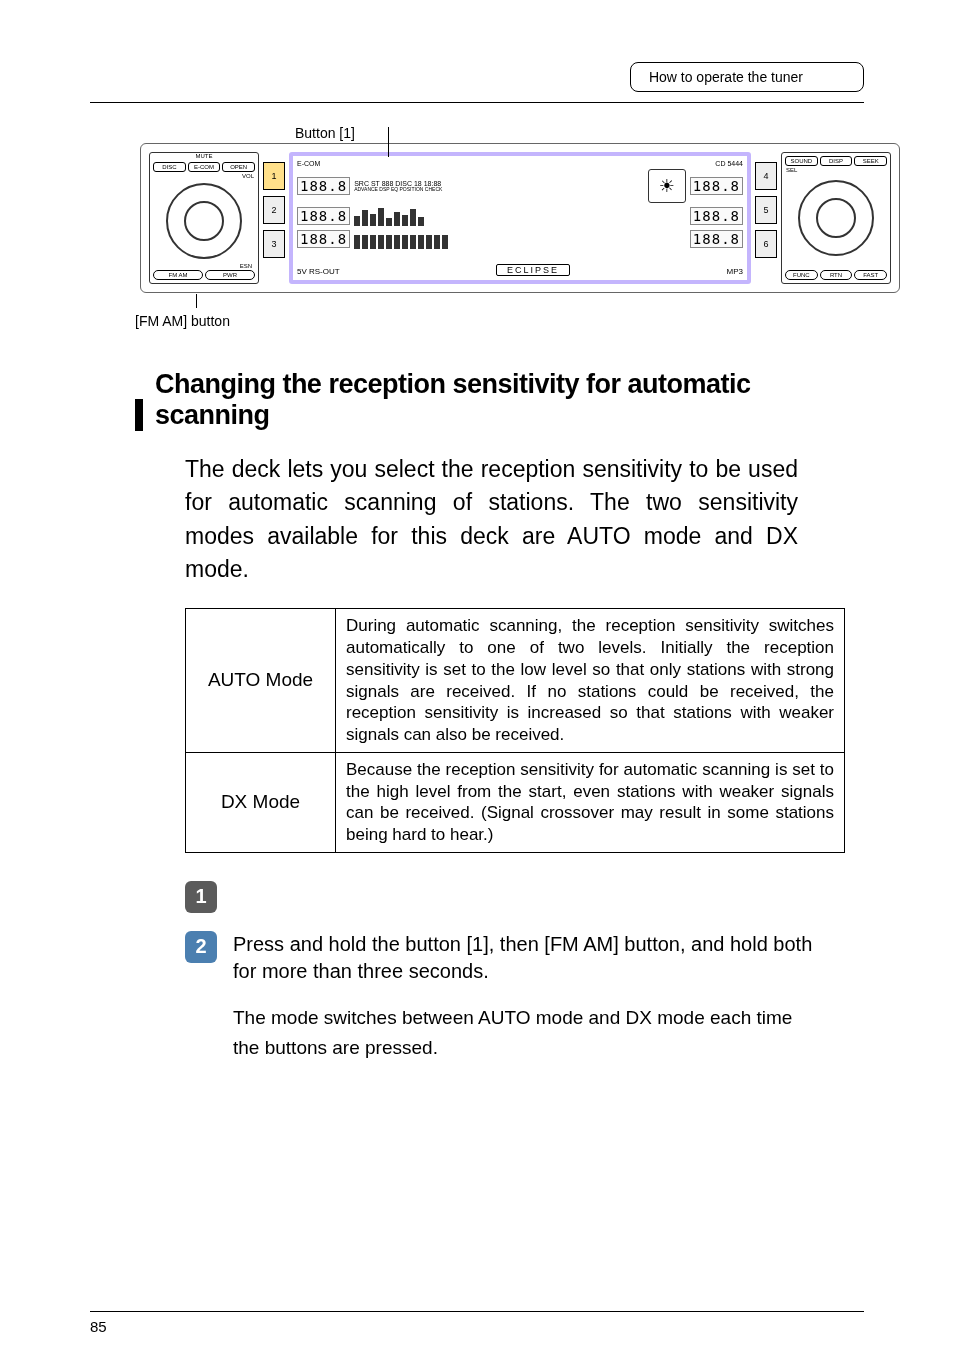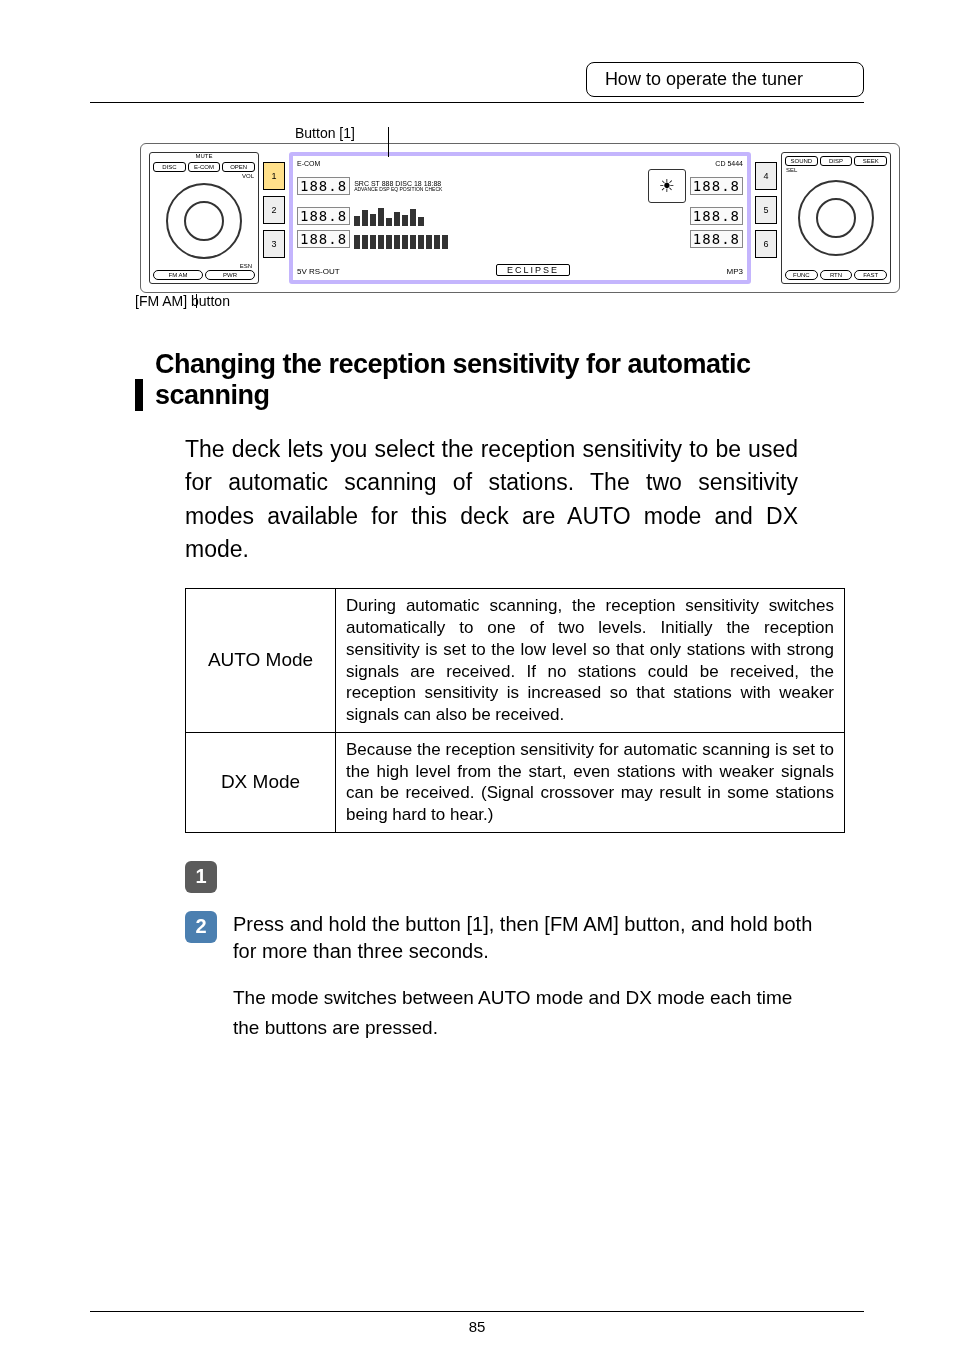--- a/index.html
+++ b/index.html
@@ -20,21 +20,21 @@
     position: absolute;
     top: 62px;
     right: 90px;
     display: flex;
     align-items: center;
   }
   .header-box {
     border: 1px solid #000;
     border-radius: 8px;
     padding: 6px 60px 6px 18px;
-    font-size: 18px;
+    font-size: 14px;
   }
   .header-rule {
     position: absolute;
     top: 102px;
     left: 90px;
     right: 90px;
     border-top: 1px solid #000;
   }
   .diagram-section {
     margin-top: 65px;
@@ -99,21 +99,21 @@
   .panel-right-bottom { display:flex; gap:2px; padding:3px;}
   .leader-line {
     position:absolute;
     border-left:1px solid #000;
   }
   .leader1 { left:247px; top:-17px; height:30px; }
   .leader2 { left:55px; top:150px; height:14px; }
   .fmam-label {
     font-size: 14px;
     margin-left: 45px;
-    margin-top: 0;
+    margin-top: 20px;
   }
   .section-head {
     display:flex;
     align-items:flex-end;
     margin-top: 40px;
     margin-left: 45px;
   }
   .section-bar {
     width: 8px;
     background: #000;
@@ -179,21 +179,21 @@
   }
   .aftersteps {
     margin: 14px 50px 0 143px;
     font-size: 19px;
     line-height: 1.6;
   }
   .pagenum {
     position:absolute;
     bottom: 20px;
     left:0; right:0;
-    text-align:center;
+    text-align:left;
     font-size:15px;
     border-top:1px solid #000;
     padding-top:6px;
     margin: 0 90px;
   }
 </style>
 </head>
 <body>
 
 <div class="page">

